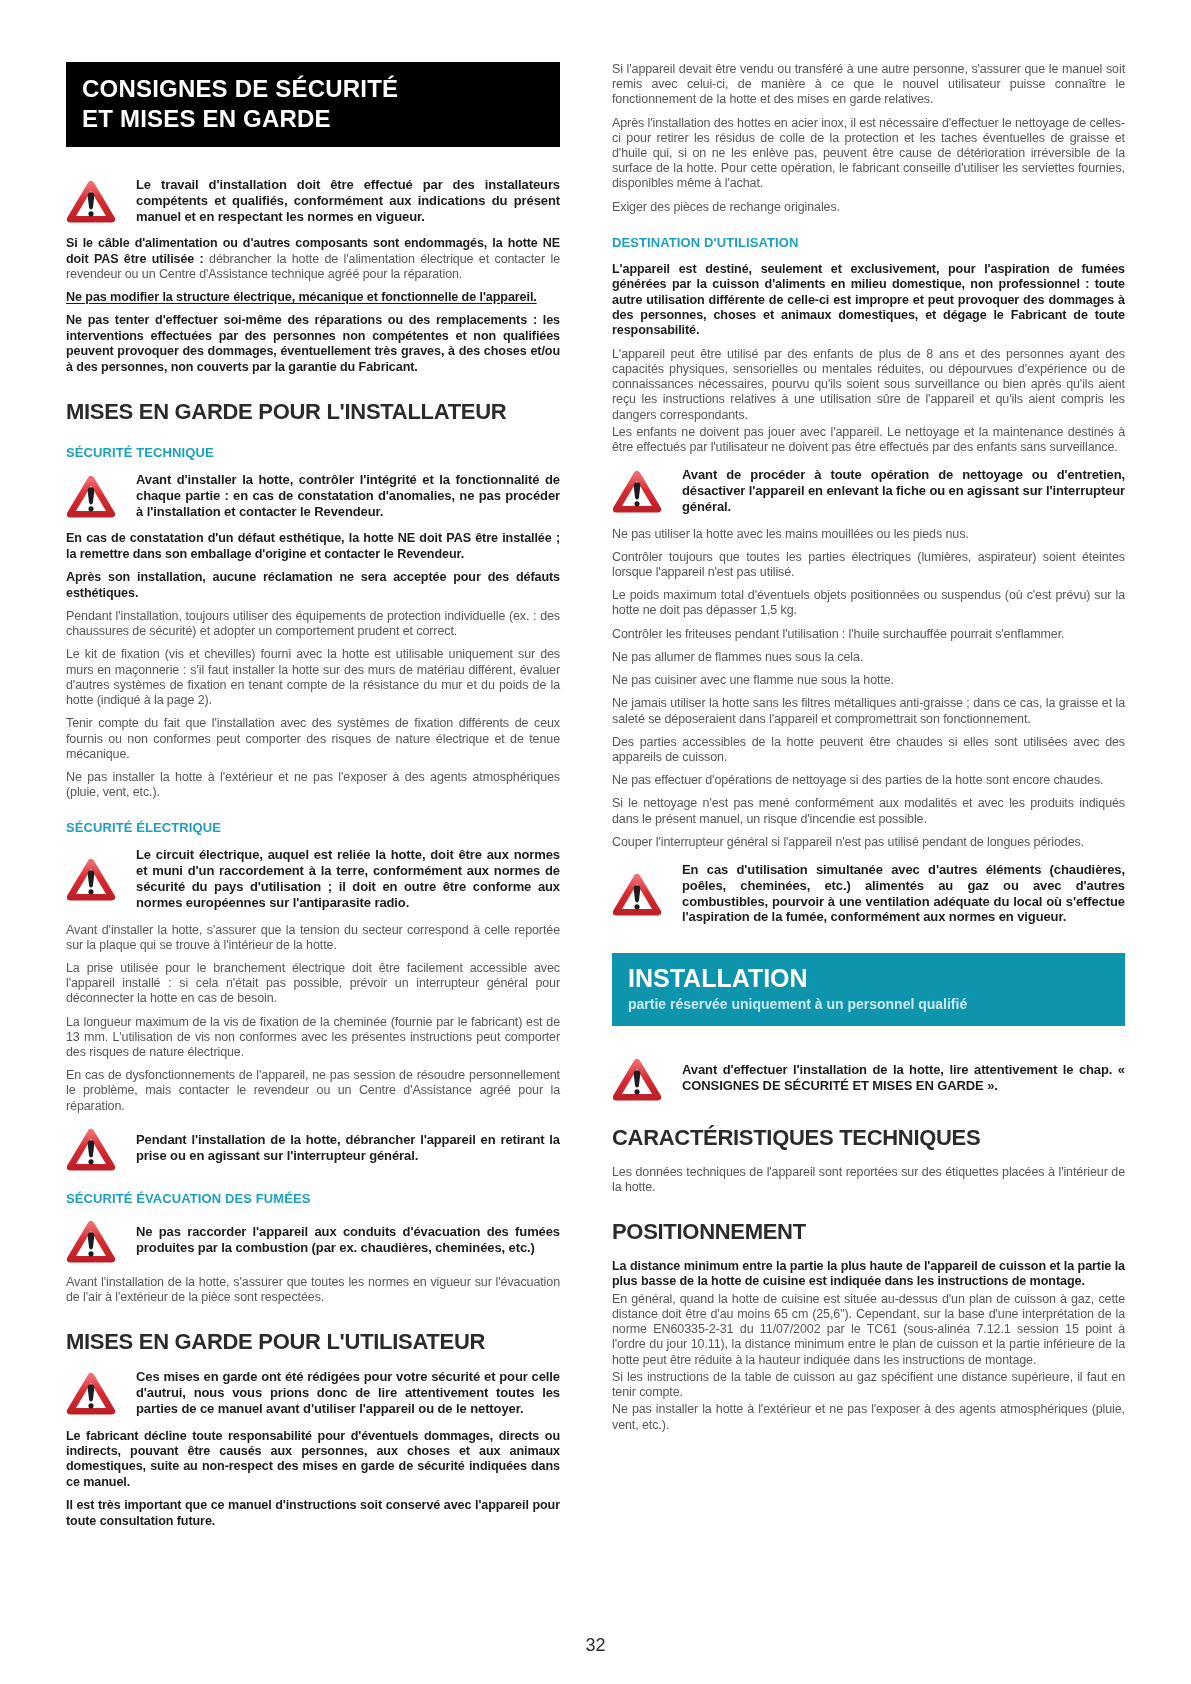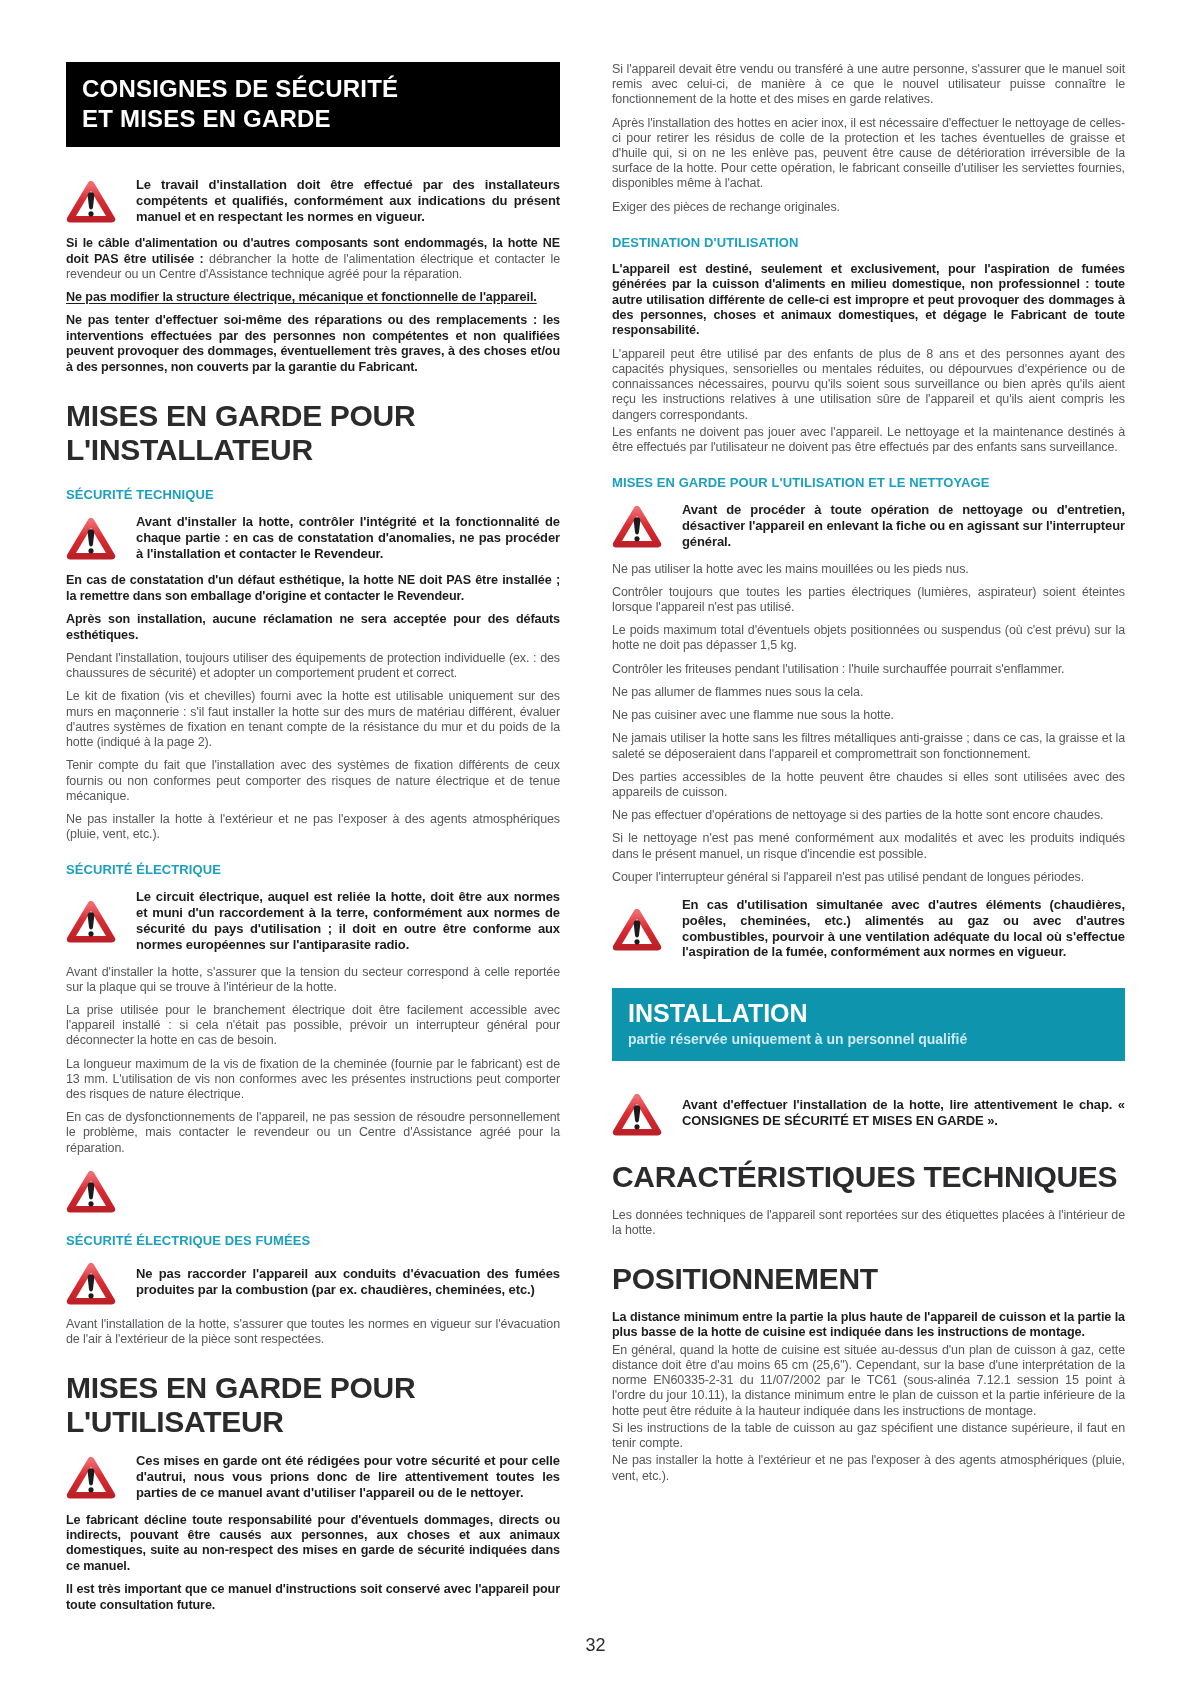--- a/index.html
+++ b/index.html
@@ -25,21 +25,21 @@
   }
   .bold-p{
     font-size:12.6px;line-height:15.4px;color:#1D1D1F;font-weight:bold;
     text-align:justify;margin:0 0 8px 0;letter-spacing:-.1px;
   }
   .underline-p{text-decoration:underline;text-underline-offset:2px;}
   .tight{margin-bottom:2px;}
   .lead-b{color:#1D1D1F;font-weight:bold;}
 
   .h-section{
-    font-size:30px;font-weight:bold;color:#2B2B2D;letter-spacing:-.3px;
+    font-size:22px;font-weight:bold;color:#2B2B2D;letter-spacing:-.3px;
     margin:24px 0 14px 0;
   }
   .h-sub{
     font-size:13px;font-weight:bold;color:#1BA0BE;letter-spacing:.1px;
     margin:20px 0 12px 0;
   }
 
   .warn{display:flex;align-items:center;margin:12px 0 12px 0;}
   .warn .tri{width:50px;min-width:50px;height:45px;margin-right:20px;}
   .warn .wtxt{
@@ -129,23 +129,24 @@
     <p class="body-p">La prise utilisée pour le branchement électrique doit être facilement accessible avec l'appareil installé : si cela n'était pas possible, prévoir un interrupteur général pour déconnecter la hotte en cas de besoin.</p>
     <p class="body-p">La longueur maximum de la vis de fixation de la cheminée (fournie par le fabricant) est de 13 mm. L'utilisation de vis non conformes avec les présentes instructions peut comporter des risques de nature électrique.</p>
     <p class="body-p">En cas de dysfonctionnements de l'appareil, ne pas session de résoudre personnellement le problème, mais contacter le revendeur ou un Centre d'Assistance agréé pour la réparation.</p>
 
     <div class="warn">
       <svg class="tri" viewBox="0 0 60 53">
           <path d="M30 7 L55 49 H5 Z" fill="#ffffff" stroke="url(#wg)" stroke-width="8" stroke-linejoin="round"></path>
           <path d="M30 16.5c-2.6 0-4.3 1.9-4 4.4l1.6 13.5c.2 1.7 1.1 2.8 2.4 2.8s2.2-1.1 2.4-2.8l1.6-13.5c.3-2.5-1.4-4.4-4-4.4Z" fill="#1c1c1e"></path>
           <circle cx="30" cy="42.5" r="3.1" fill="#1c1c1e"></circle>
         </svg>
-    </div>
-
-    <h3 class="h-sub">SÉCURITÉ ÉLECTRIQUE DES FUMÉES</h3>
+      <div class="wtxt">Pendant l'installation de la hotte, débrancher l'appareil en retirant la prise ou en agissant sur l'interrupteur général.</div>
+    </div>
+
+    <h3 class="h-sub">SÉCURITÉ ÉVACUATION DES FUMÉES</h3>
 
     <div class="warn">
       <svg class="tri" viewBox="0 0 60 53">
           <path d="M30 7 L55 49 H5 Z" fill="#ffffff" stroke="url(#wg)" stroke-width="8" stroke-linejoin="round"></path>
           <path d="M30 16.5c-2.6 0-4.3 1.9-4 4.4l1.6 13.5c.2 1.7 1.1 2.8 2.4 2.8s2.2-1.1 2.4-2.8l1.6-13.5c.3-2.5-1.4-4.4-4-4.4Z" fill="#1c1c1e"></path>
           <circle cx="30" cy="42.5" r="3.1" fill="#1c1c1e"></circle>
         </svg>
       <div class="wtxt">Ne pas raccorder l'appareil aux conduits d'évacuation des fumées produites par la combustion (par ex. chaudières, cheminées, etc.)</div>
     </div>
 
@@ -171,21 +172,20 @@
     <p class="body-p">Si l'appareil devait être vendu ou transféré à une autre personne, s'assurer que le manuel soit remis avec celui-ci, de manière à ce que le nouvel utilisateur puisse connaître le fonctionnement de la hotte et des mises en garde relatives.</p>
     <p class="body-p">Après l'installation des hottes en acier inox, il est nécessaire d'effectuer le nettoyage de celles-ci pour retirer les résidus de colle de la protection et les taches éventuelles de graisse et d'huile qui, si on ne les enlève pas, peuvent être cause de détérioration irréversible de la surface de la hotte. Pour cette opération, le fabricant conseille d'utiliser les serviettes fournies, disponibles même à l'achat.</p>
     <p class="body-p">Exiger des pièces de rechange originales.</p>
 
     <h3 class="h-sub">DESTINATION D'UTILISATION</h3>
 
     <p class="bold-p">L'appareil est destiné, seulement et exclusivement, pour l'aspiration de fumées générées par la cuisson d'aliments en milieu domestique, non professionnel : toute autre utilisation différente de celle-ci est impropre et peut provoquer des dommages à des personnes, choses et animaux domestiques, et dégage le Fabricant de toute responsabilité.</p>
     <p class="body-p tight">L'appareil peut être utilisé par des enfants de plus de 8 ans et des personnes ayant des capacités physiques, sensorielles ou mentales réduites, ou dépourvues d'expérience ou de connaissances nécessaires, pourvu qu'ils soient sous surveillance ou bien après qu'ils aient reçu les instructions relatives à une utilisation sûre de l'appareil et qu'ils aient compris les dangers correspondants.</p>
     <p class="body-p">Les enfants ne doivent pas jouer avec l'appareil. Le nettoyage et la maintenance destinés à être effectués par l'utilisateur ne doivent pas être effectués par des enfants sans surveillance.</p>
 
-    <h3 class="h-sub">MISES EN GARDE POUR L'UTILISATION ET LE NETTOYAGE</h3>
 
     <div class="warn">
       <svg class="tri" viewBox="0 0 60 53">
           <path d="M30 7 L55 49 H5 Z" fill="#ffffff" stroke="url(#wg)" stroke-width="8" stroke-linejoin="round"></path>
           <path d="M30 16.5c-2.6 0-4.3 1.9-4 4.4l1.6 13.5c.2 1.7 1.1 2.8 2.4 2.8s2.2-1.1 2.4-2.8l1.6-13.5c.3-2.5-1.4-4.4-4-4.4Z" fill="#1c1c1e"></path>
           <circle cx="30" cy="42.5" r="3.1" fill="#1c1c1e"></circle>
         </svg>
       <div class="wtxt">Avant de procéder à toute opération de nettoyage ou d'entretien, désactiver l'appareil en enlevant la fiche ou en agissant sur l'interrupteur général.</div>
     </div>
 

